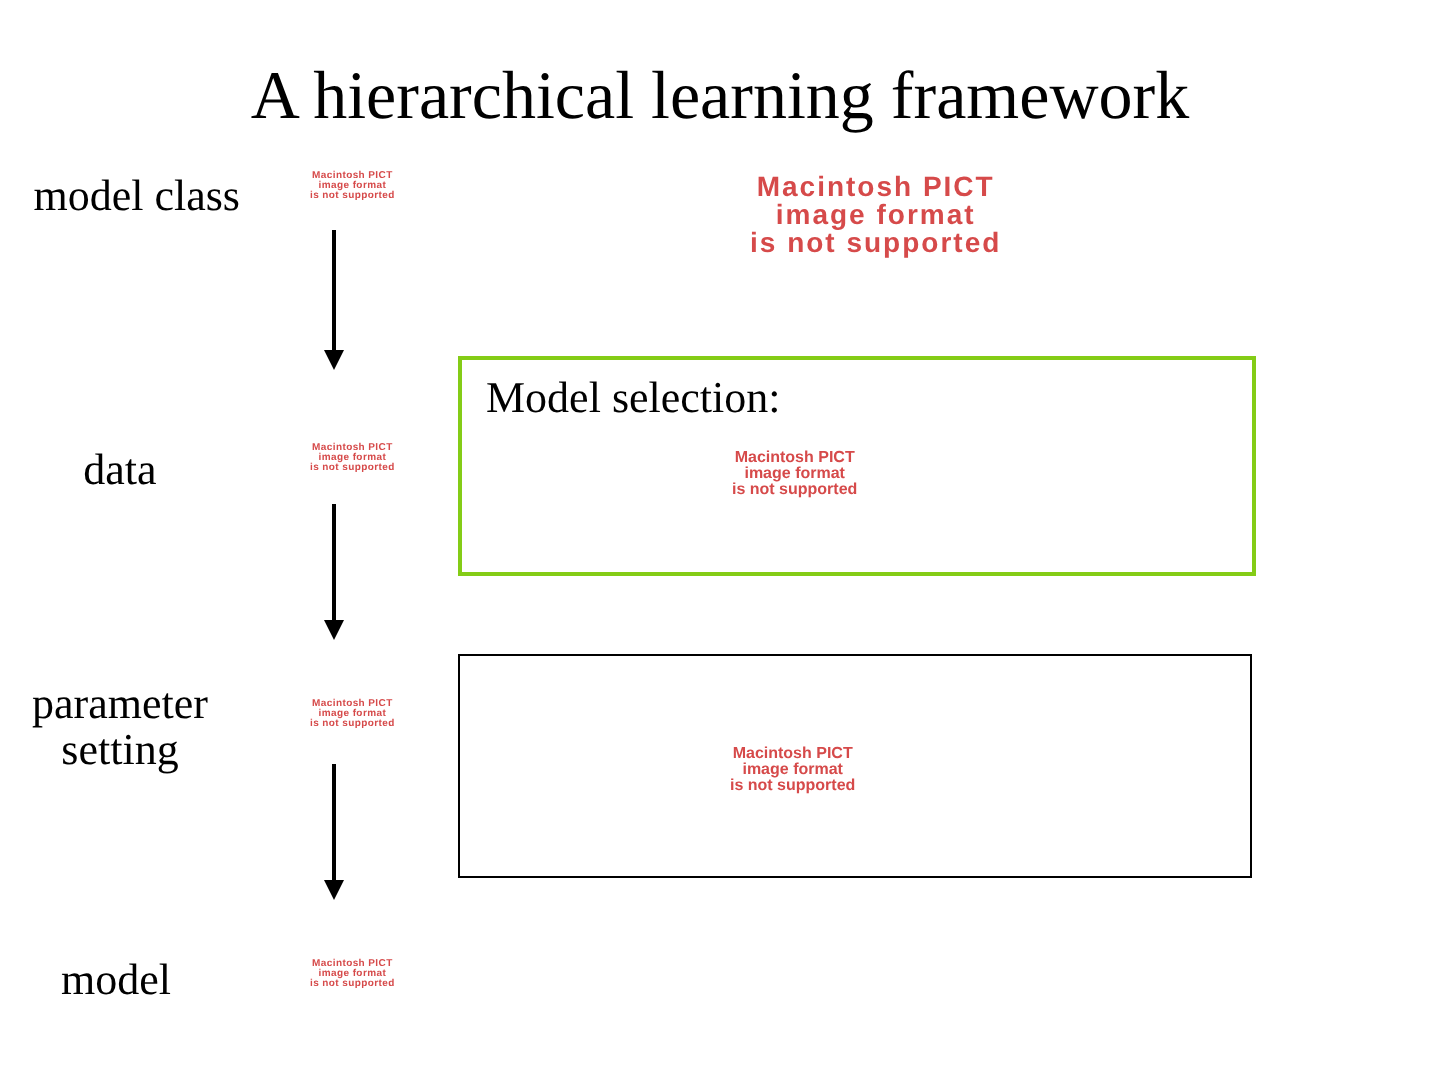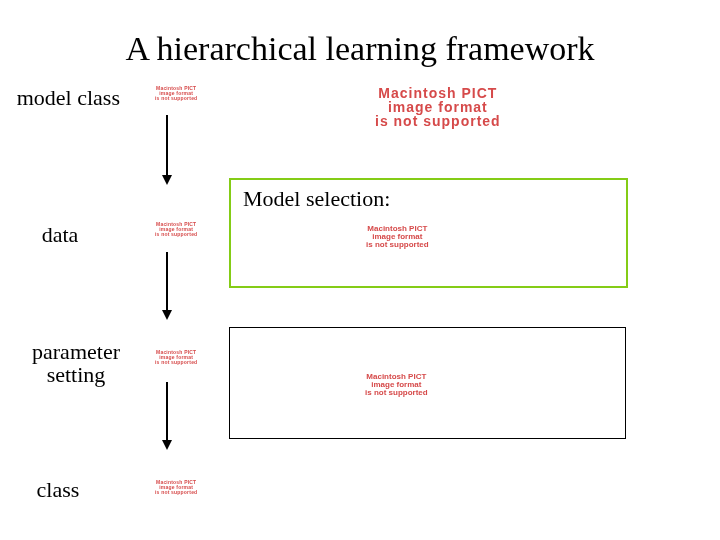--- a/index.html
+++ b/index.html
@@ -73,23 +73,23 @@
     font-size: 22px;
   }
 </style>
 </head>
 <body>
 
 <div class="title">A hierarchical learning framework</div>
 
 <div class="label" style="left:10px; top:86px; width:110px; text-align:right;">model class</div>
 <div class="label" style="left:10px; top:223px; width:100px; text-align:center;">data</div>
-<div class="label" style="left:10px; top:340px; width:100px; text-align:center; white-space:pre;margin-left:16px;">parameter
+<div class="label" style="left:10px; top:340px; width:100px; text-align:center; white-space:pre;">parameter
 setting</div>
-<div class="label" style="left:28px; top:478px; width:60px; text-align:center;">class</div>
+<div class="label" style="left:28px; top:478px; width:60px; text-align:center;">model</div>
 
 <div class="pict small" style="left:155px; top:86px;">Macintosh PICT
 image format
 is not supported</div>
 <div class="pict small" style="left:155px; top:222px;">Macintosh PICT
 image format
 is not supported</div>
 <div class="pict small" style="left:155px; top:350px;">Macintosh PICT
 image format
 is not supported</div>

